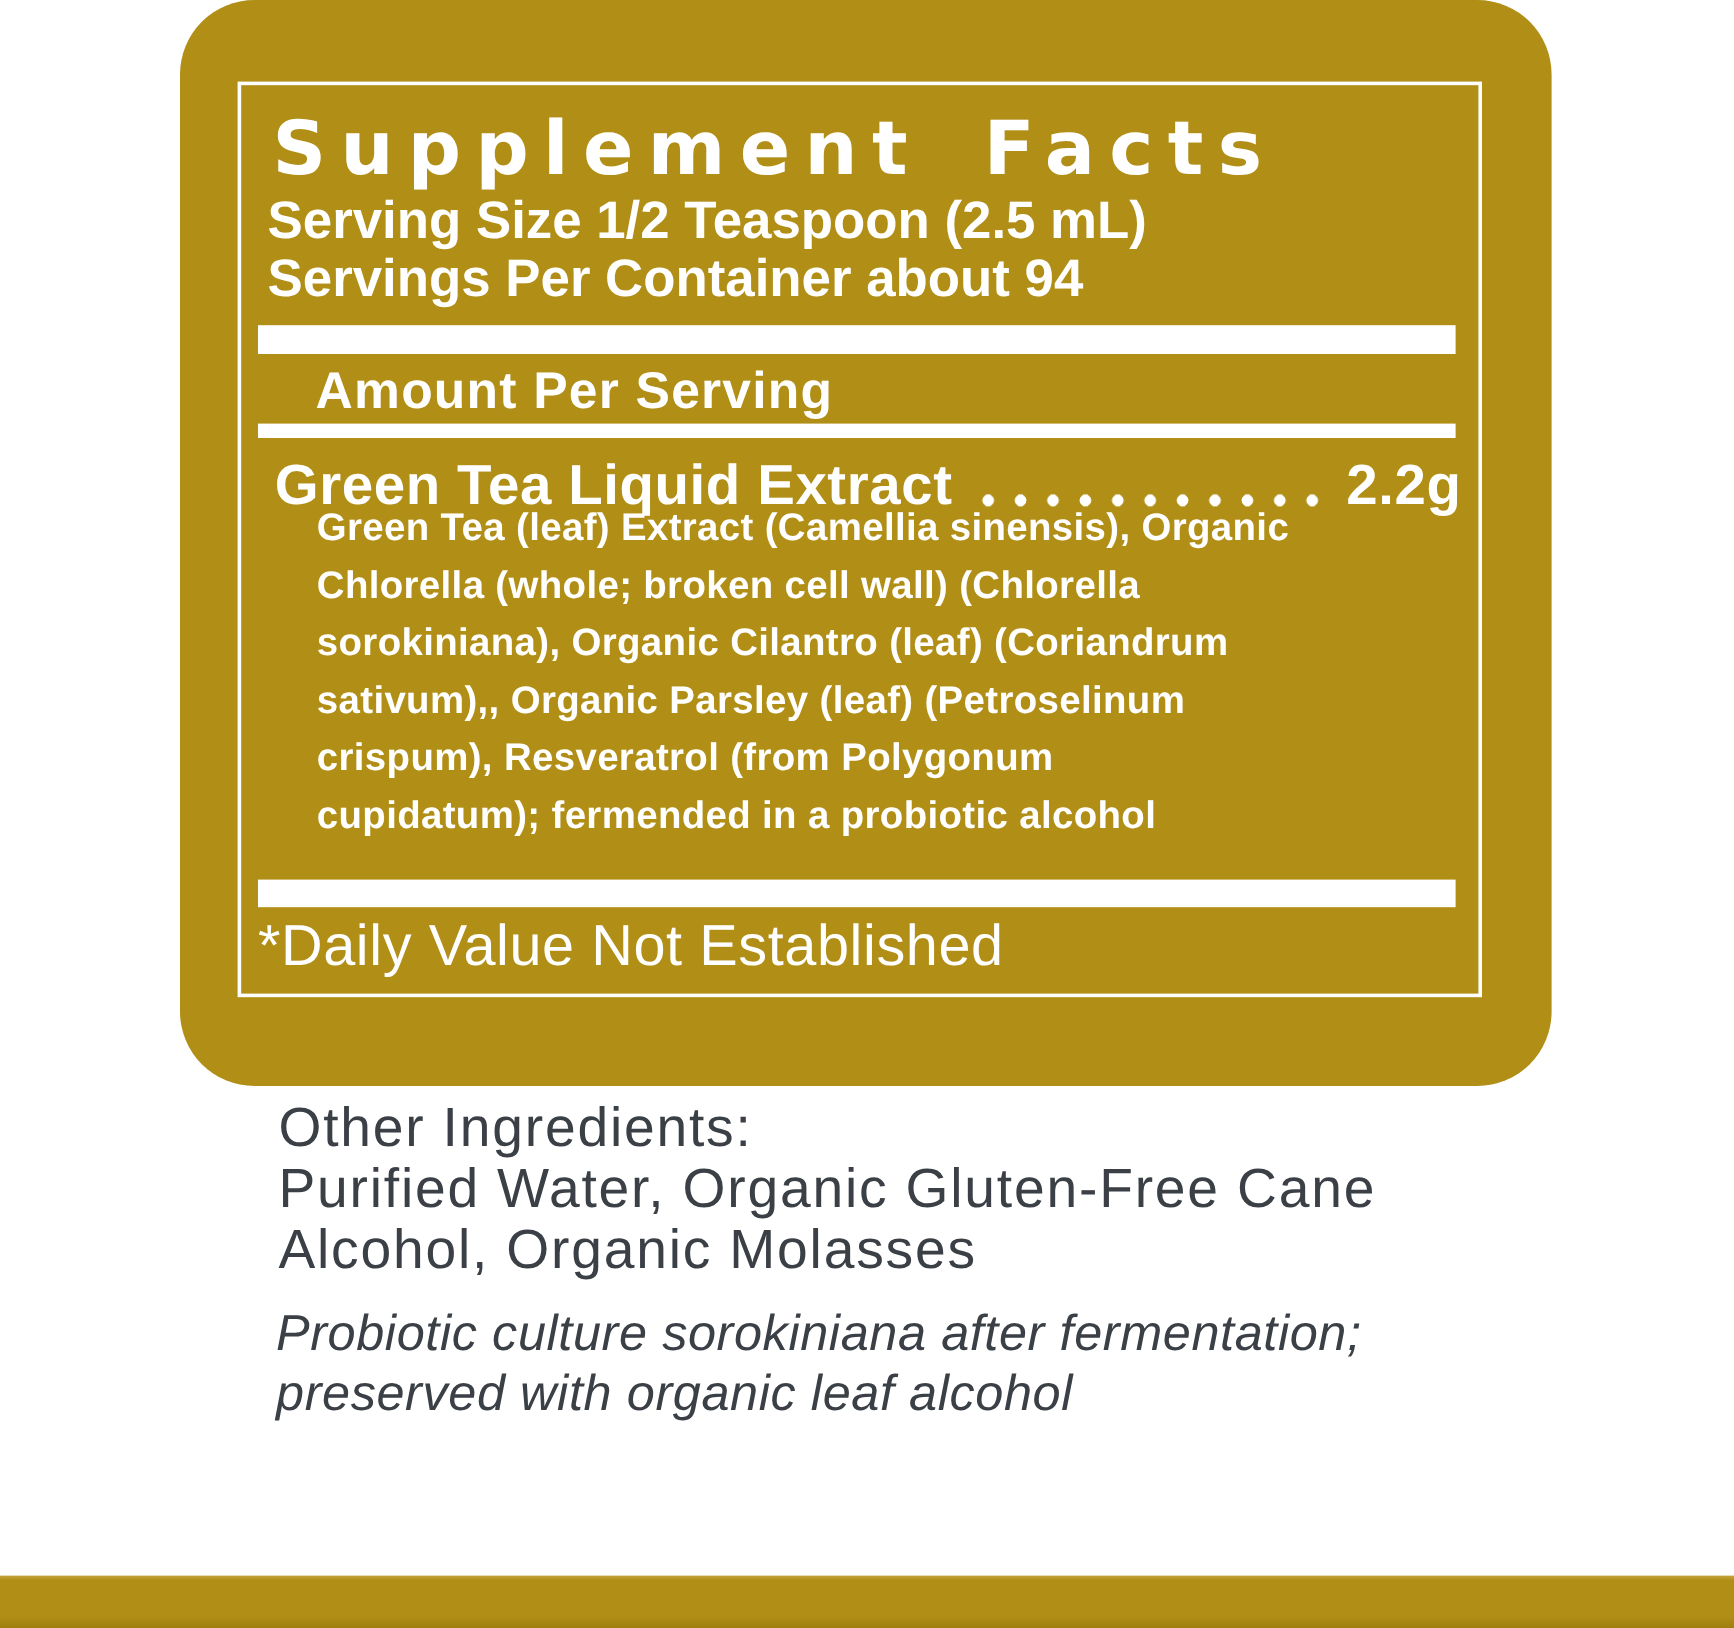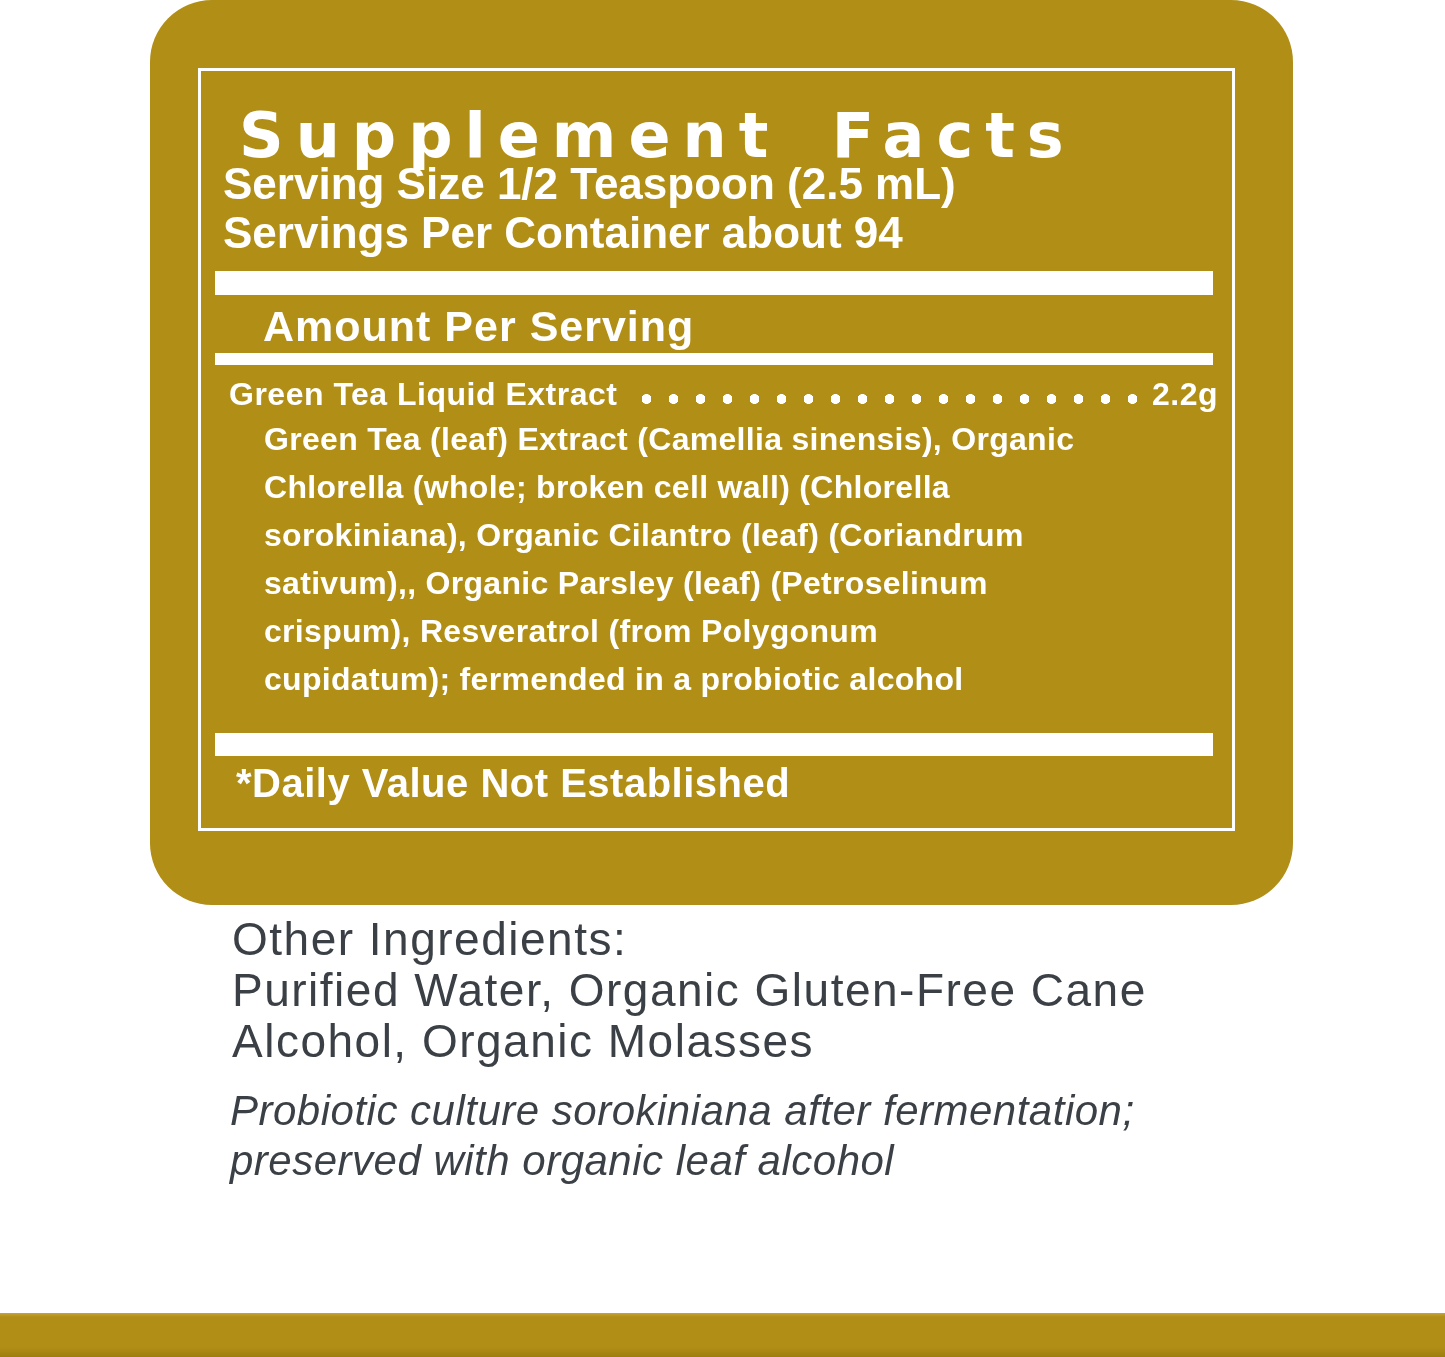--- a/index.html
+++ b/index.html
@@ -15,21 +15,21 @@
     background:var(--gold,#B18E16);
     border-radius:62px;
     color:var(--panel-text,#ffffff);
   }
   .inner-frame {
     position:absolute; left:48px; top:68px; width:1037px; height:763px;
     border:3px solid var(--panel-text,#ffffff);
     box-sizing:border-box;
   }
   .panel-title {
-    position:absolute; left:22px; top:12px; margin:16px;
+    position:absolute; left:22px; top:12px; margin:4px;
     font-family:"DejaVu Sans", sans-serif;
     font-size:62px; font-weight:700;
     letter-spacing:12px; word-spacing:18px;
     white-space:nowrap;
   }
   .serving-block {
     position:absolute; left:22px; top:88px;
     font-size:44px; font-weight:700; line-height:49px;
     white-space:nowrap;
   }
@@ -37,36 +37,36 @@
   .bar-thick  { top:200px; height:24px; }
   .bar-thin   { top:282px; height:12px; }
   .bar-bottom { top:662px; height:23px; }
   .amount-label {
     position:absolute; left:22px; top:231px;
     font-size:43px; font-weight:700; letter-spacing:1px; white-space:nowrap;margin-left:40px;
   }
   .ingredient-row {
     position:absolute; left:28px; top:305px; width:989px;
     display:flex; align-items:baseline;
-    font-size:32px; font-weight:700; letter-spacing:0.5px; white-space:nowrap;
+    font-size:47px; font-weight:700; letter-spacing:0.5px; white-space:nowrap;
   }
   .leader {
     flex:1 1 auto; align-self:flex-end;
     height:10px; margin:0 8px 9px 16px;
     background-image:radial-gradient(circle closest-side, var(--panel-text,#fff) 97%, rgba(255,255,255,0));
     background-size:27px 10px; background-repeat:repeat-x; background-position:left center;
   }
   .ingredient-details {
     position:absolute; left:63px; top:344px;
     font-size:32px; font-weight:700; letter-spacing:0.3px;
     line-height:48px; white-space:nowrap;
   }
   .panel-footnote {
-    position:absolute; left:35px; top:690px;
-    font-size:40px; font-weight:700; letter-spacing:0.5px; white-space:nowrap;
+    position:absolute; left:14px; top:690px;
+    font-size:48px; font-weight:400; letter-spacing:0.5px; white-space:nowrap;
   }
 
   
   .other-block {
     position:absolute; left:232px; top:914px;
     color:var(--text-dark,#3B4046);
     font-size:46px; font-weight:400; letter-spacing:1.5px;
     line-height:51px; white-space:nowrap;
   }
   .note-block {

